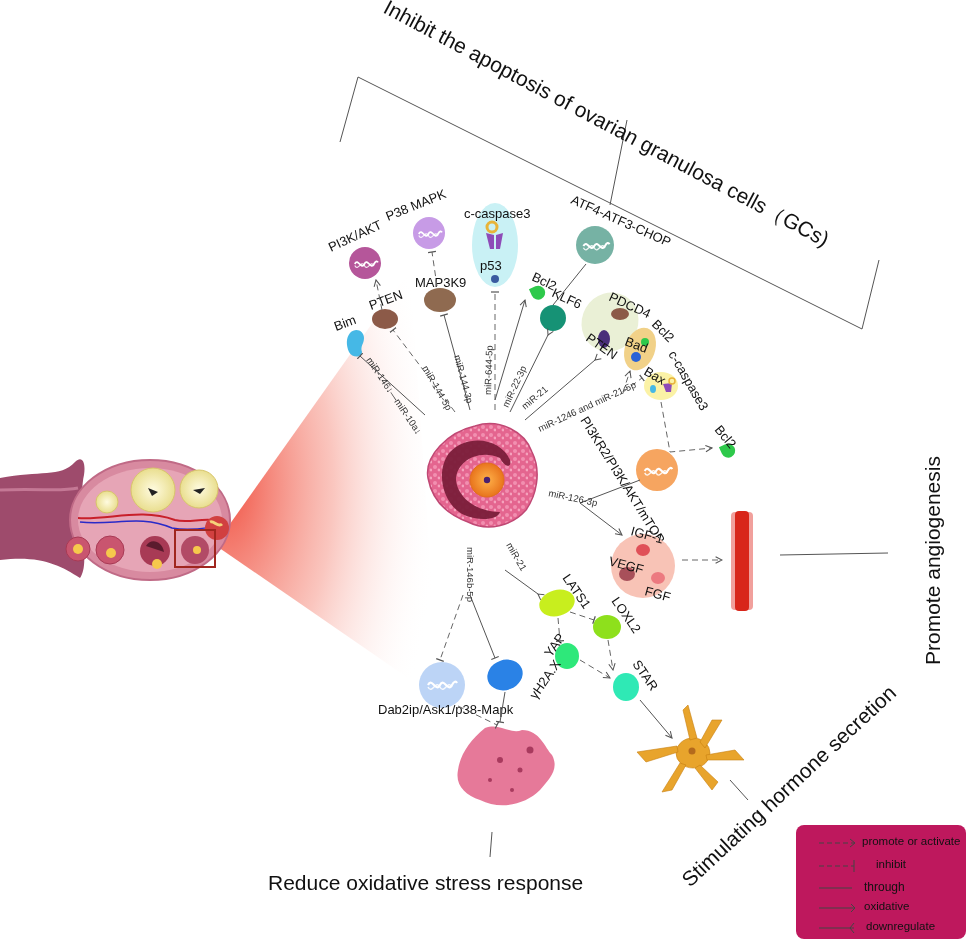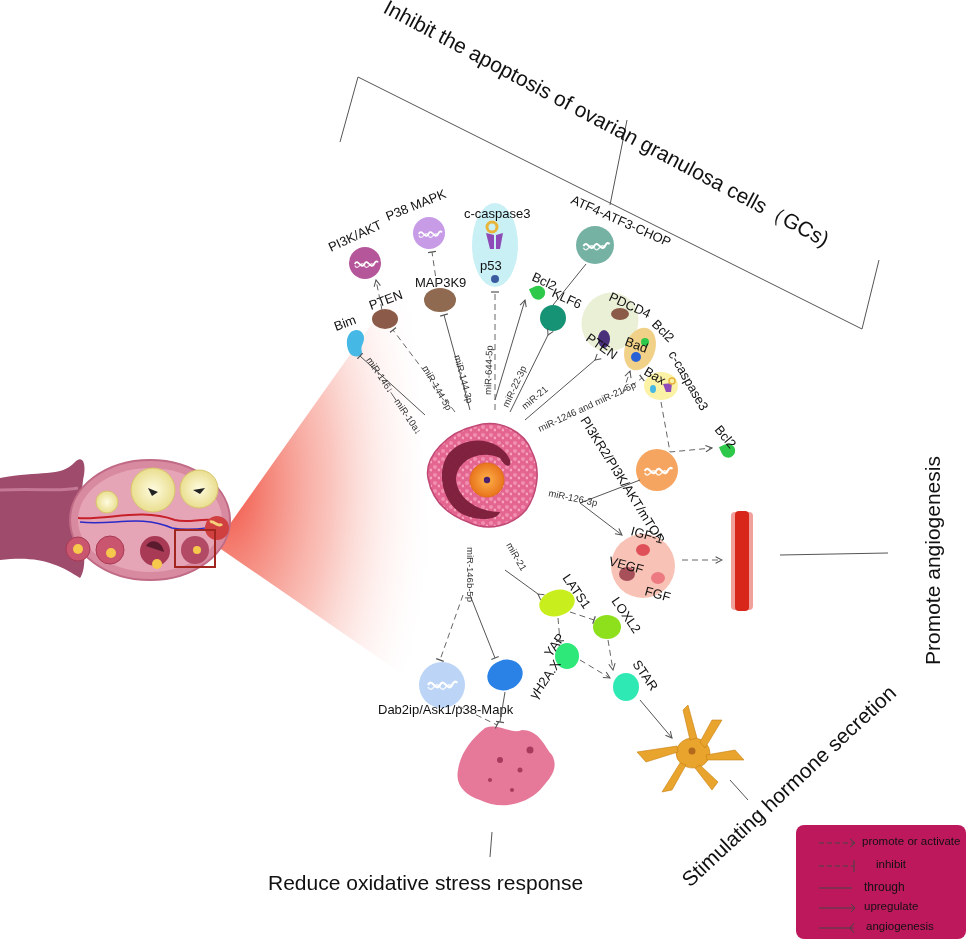--- a/index.html
+++ b/index.html
@@ -298,23 +298,23 @@
     <svg width="40" height="14" style="position:absolute; left:0; top:2px;">
       <path d="M1,7 L34,7" stroke="#444" fill="none"></path>
     </svg>
     <span class="legend-text" style="position:absolute; left:46px; top:1px; font-size:12px;">through</span>
   </div>
   <div style="position:absolute; left:22px; top:74px; width:148px; height:18px;">
     <svg width="40" height="14" style="position:absolute; left:0; top:2px;">
       <path d="M1,7 L37,7" stroke="#444" fill="none"></path>
           <path d="M33,3 L37,7 L33,11" stroke="#444" fill="none"></path>
     </svg>
-    <span class="legend-text" style="position:absolute; left:46px; top:1px; font-size:11.5px;">upregulate</span>
+    <span class="legend-text" style="position:absolute; left:46px; top:1px; font-size:11.5px;">oxidative</span>
   </div>
   <div style="position:absolute; left:22px; top:94px; width:148px; height:18px;">
     <svg width="40" height="14" style="position:absolute; left:0; top:2px;">
       <path d="M1,7 L36,7" stroke="#444" fill="none"></path>
           <path d="M36,2 L32,7 L36,12" stroke="#444" fill="none"></path>
     </svg>
-    <span class="legend-text" style="position:absolute; left:48px; top:1px; font-size:11.5px;">angiogenesis</span>
+    <span class="legend-text" style="position:absolute; left:48px; top:1px; font-size:11.5px;">downregulate</span>
   </div>
 </div>
 </div>
 
 </body></html>

